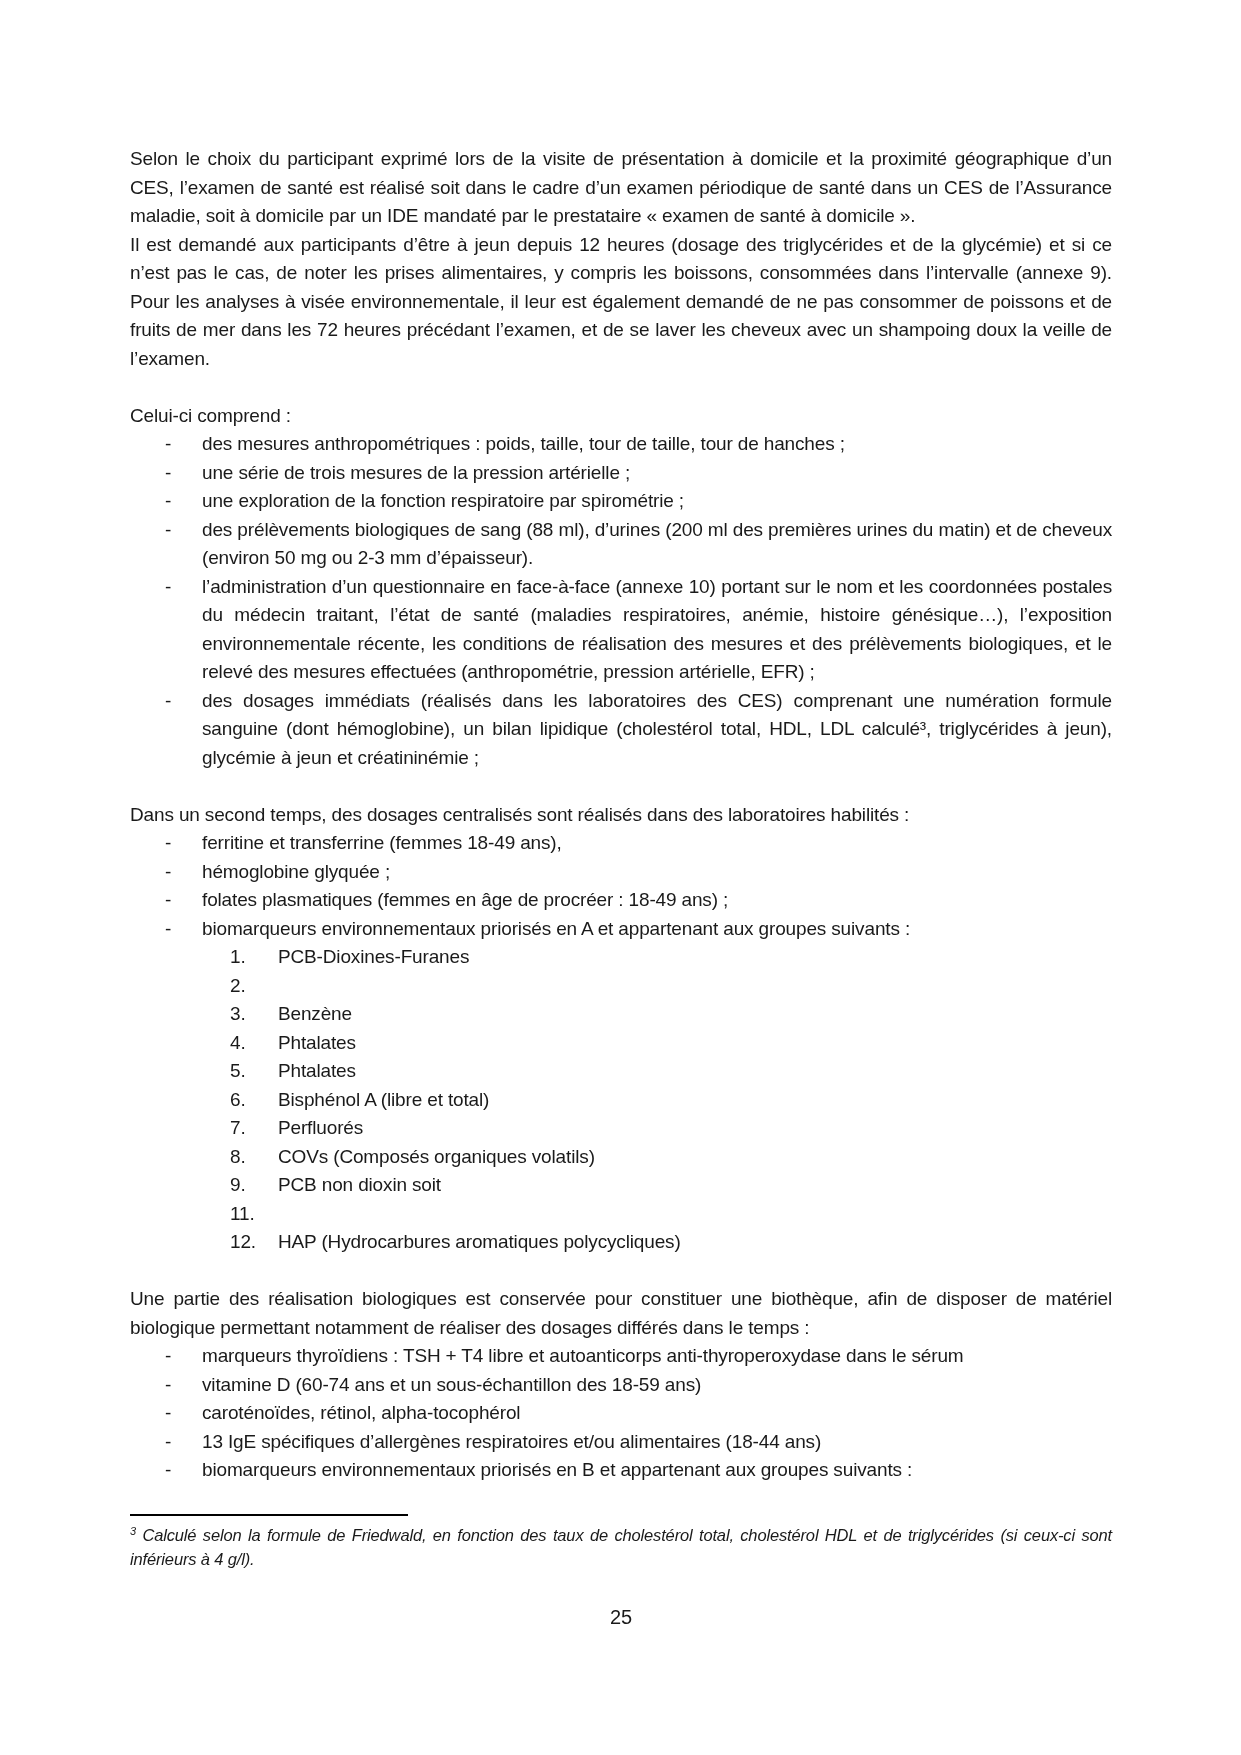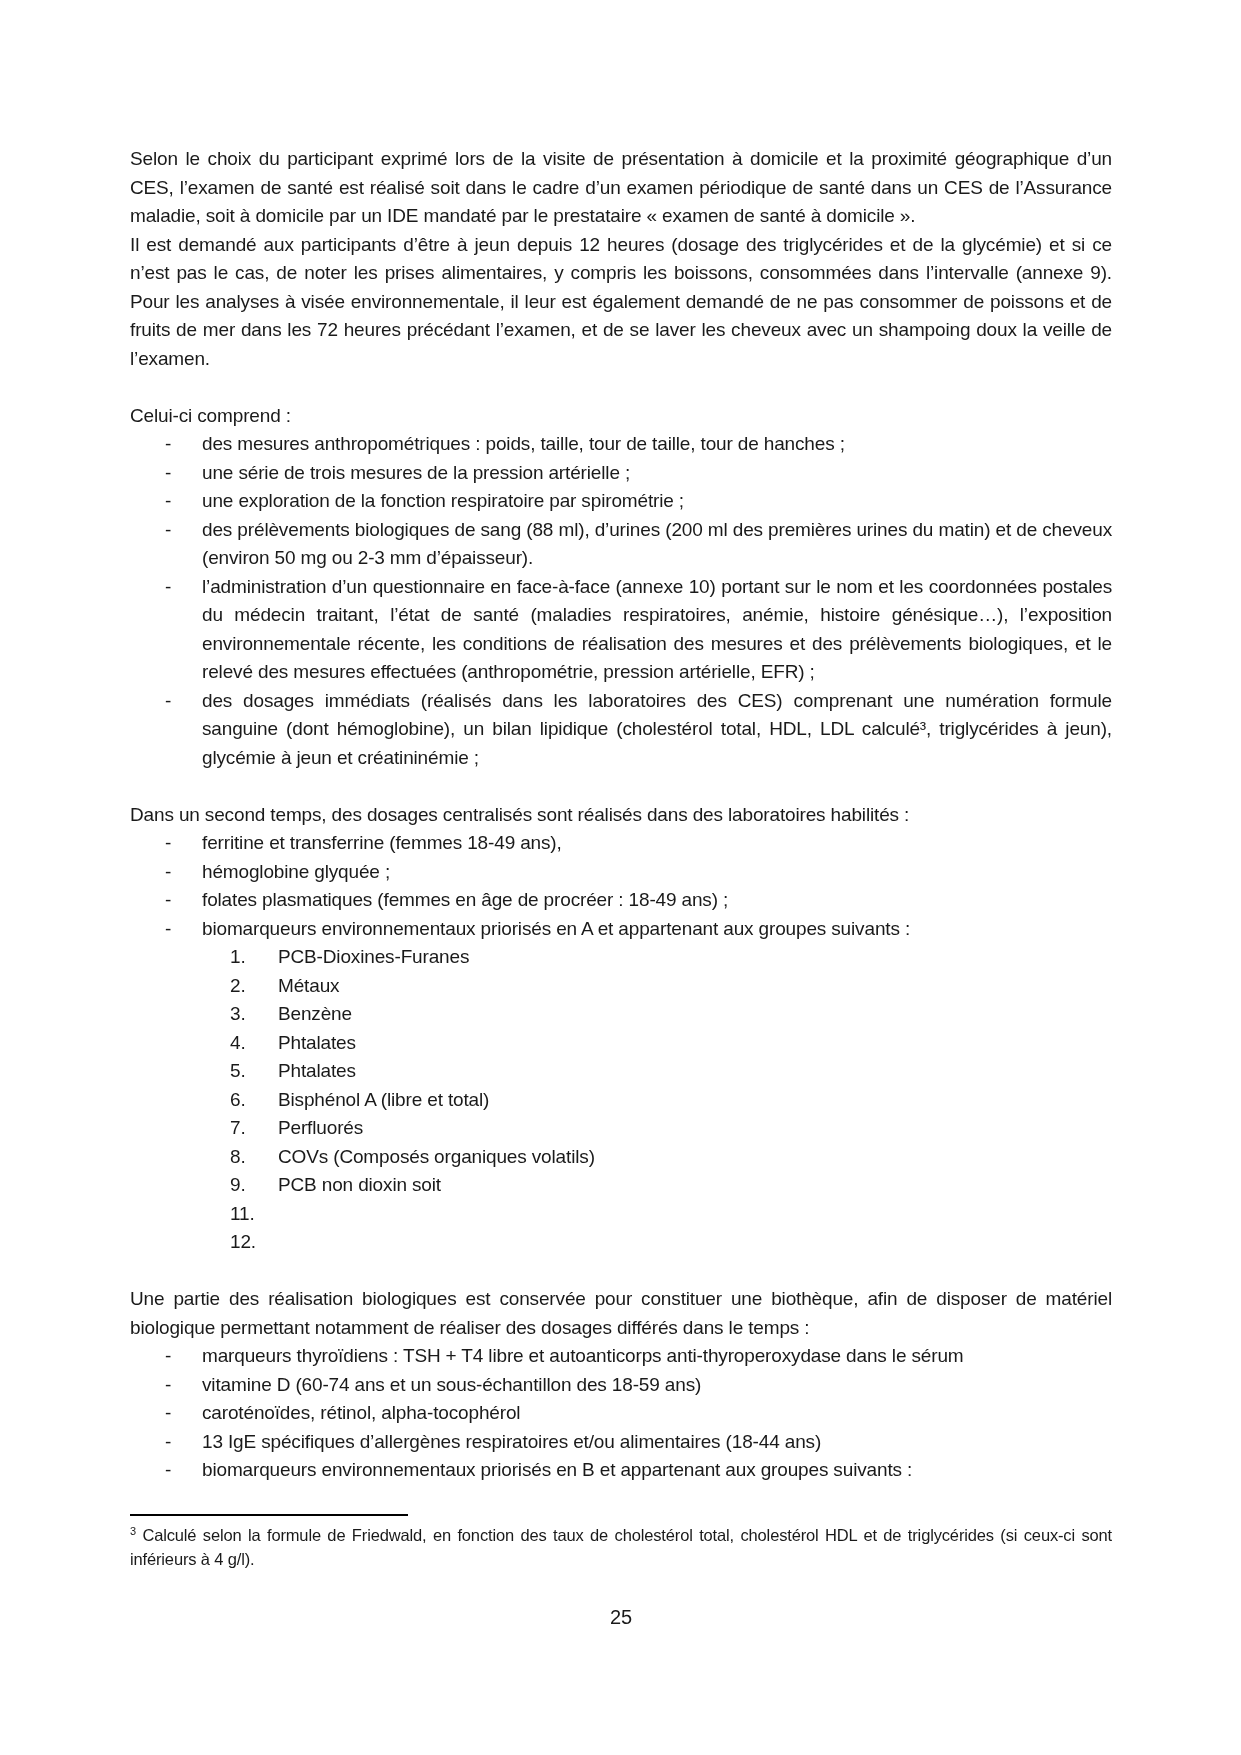--- a/index.html
+++ b/index.html
@@ -32,20 +32,21 @@
   .footnote-rule {
     width: 278px;
     border: none;
     border-top: 2px solid #000;
     margin: 29px 0 7px 0;
   }
   .footnote {
     font-size: 16.5px;
     line-height: 24px;
     text-align: justify;
+    font-style: italic;
   }
   .footnote sup { font-size: 11px; line-height: 0; }
   .page-number {
     margin-top: 32px;
     text-align: center;
     font-size: 20px;
   }
 </style>
 </head>
 <body>
@@ -104,21 +105,20 @@
     <span class="marker">-</span>
     <span class="li-text">biomarqueurs environnementaux priorisés en A et appartenant aux groupes suivants :</span>
   </div>
 
   <div class="nli">
     <span class="num">1.</span>
     <span class="li-text">PCB-Dioxines-Furanes</span>
   </div>
   <div class="nli">
     <span class="num">2.</span>
-    <span class="li-text">Métaux</span>
   </div>
   <div class="nli">
     <span class="num">3.</span>
     <span class="li-text">Benzène</span>
   </div>
   <div class="nli">
     <span class="num">4.</span>
     <span class="li-text">Phtalates</span>
   </div>
   <div class="nli">
@@ -139,20 +139,21 @@
   </div>
   <div class="nli">
     <span class="num">9.</span>
     <span class="li-text">PCB non dioxin soit</span>
   </div>
   <div class="nli">
     <span class="num">11.</span>
   </div>
   <div class="nli">
     <span class="num">12.</span>
+    <span class="li-text">HAP (Hydrocarbures aromatiques polycycliques)</span>
   </div>
 
   <div class="gap"></div>
 
   <p class="just">Une partie des réalisation biologiques est conservée pour constituer une biothèque, afin de disposer de matériel biologique permettant notamment de réaliser des dosages différés dans le temps :</p>
 
   <div class="li">
     <span class="marker">-</span>
     <span class="li-text">marqueurs thyroïdiens : TSH + T4 libre et autoanticorps anti-thyroperoxydase dans le sérum</span>
   </div>

